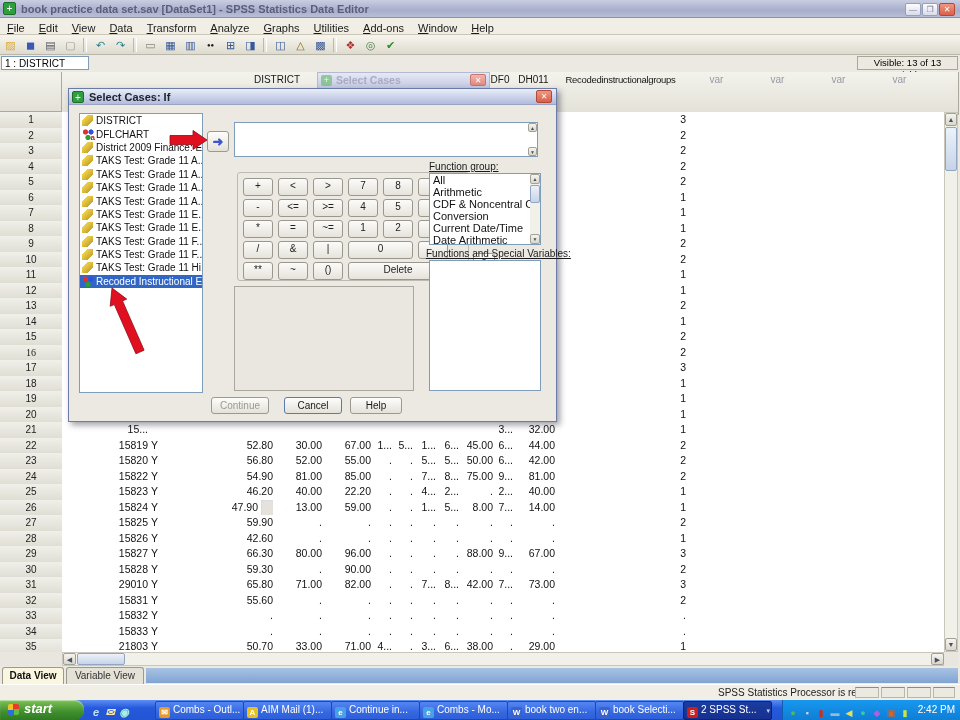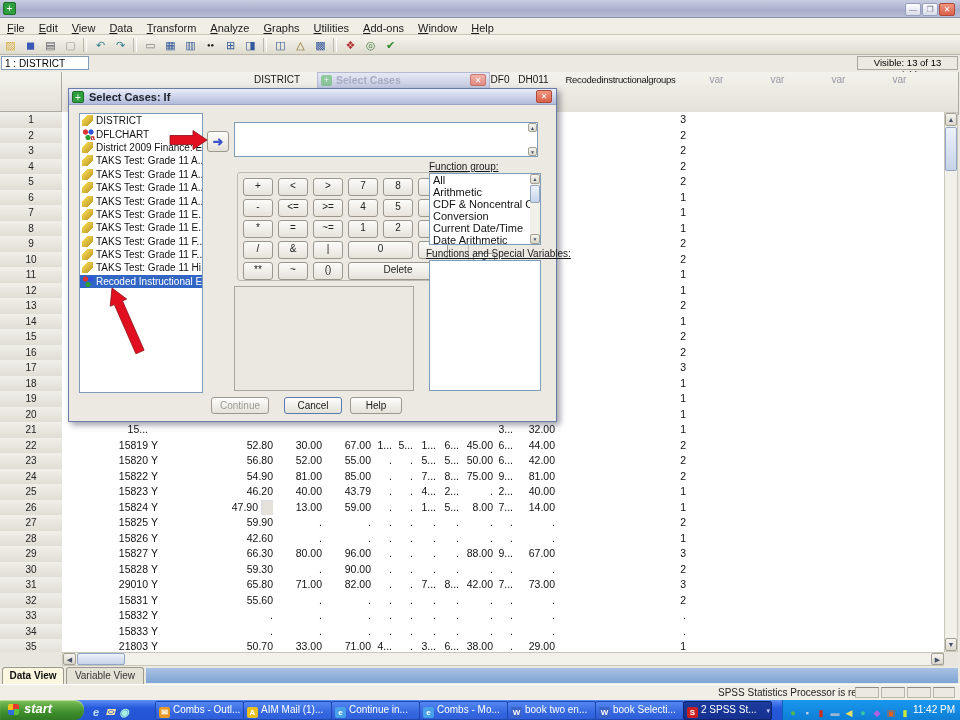--- a/index.html
+++ b/index.html
@@ -81,20 +81,21 @@
   .tray{background:linear-gradient(#1897EE,#0F7ED6);border-left:1px solid #0D5FB0;}
   .trayicon{display:inline-block;width:12px;height:12px;font-size:9px;line-height:12px;
             text-align:center;vertical-align:middle;margin-left:2px;}
   .annot{pointer-events:none;}
 </style>
 </head>
 <body>
 
 <div class="abs titlebar" style="left:0;top:0;width:960px;height:18px;">
   <span class="abs" style="left:3px;top:2px;width:13px;height:13px;background:#2E9E3E;border:1px solid #1E6E2A;border-radius:2px;color:#fff;font-size:10px;line-height:12px;text-align:center;">+</span>
+  <span class="abs titletext" style="left:21px;top:0;">book practice data set.sav [DataSet1] - SPSS Statistics Data Editor</span>
   <span class="abs winbtn" style="left:905px;top:3px;">—</span>
   <span class="abs winbtn" style="left:922px;top:3px;">❐</span>
   <span class="abs winbtn close" style="left:939px;top:3px;">✕</span>
 </div>
 
 <div class="abs menubar" style="left:0;top:18px;width:960px;height:17px;"><span class="menuitem"><u>F</u>ile</span><span class="menuitem"><u>E</u>dit</span><span class="menuitem"><u>V</u>iew</span><span class="menuitem"><u>D</u>ata</span><span class="menuitem"><u>T</u>ransform</span><span class="menuitem"><u>A</u>nalyze</span><span class="menuitem"><u>G</u>raphs</span><span class="menuitem"><u>U</u>tilities</span><span class="menuitem"><u>A</u>dd-ons</span><span class="menuitem"><u>W</u>indow</span><span class="menuitem"><u>H</u>elp</span></div>
 
 <div class="abs toolbar" style="left:0;top:35px;width:960px;height:20px;"><span class="tbicon" style="color: rgb(216, 168, 56);">▨</span><span class="tbicon" style="color: rgb(58, 88, 184);">◼</span><span class="tbicon" style="color: rgb(90, 90, 102);">▤</span><span class="tbicon" style="color: rgb(154, 152, 144);">▢</span><span class="tbsep"></span><span class="tbicon" style="color: rgb(46, 125, 140);">↶</span><span class="tbicon" style="color: rgb(46, 125, 140);">↷</span><span class="tbsep"></span><span class="tbicon" style="color: rgb(138, 136, 128);">▭</span><span class="tbicon" style="color: rgb(53, 88, 154);">▦</span><span class="tbicon" style="color: rgb(53, 88, 154);">▥</span><span class="tbicon" style="color: rgb(26, 26, 26); font-size: 6px;">●●</span><span class="tbicon" style="color: rgb(53, 88, 154);">⊞</span><span class="tbicon" style="color: rgb(53, 88, 154);">◨</span><span class="tbsep"></span><span class="tbicon" style="color: rgb(53, 88, 154);">◫</span><span class="tbicon" style="color: rgb(138, 106, 32);">△</span><span class="tbicon" style="color: rgb(53, 88, 154);">▩</span><span class="tbsep"></span><span class="tbicon" style="color: rgb(176, 48, 48);">❖</span><span class="tbicon" style="color: rgb(58, 122, 58);">◎</span><span class="tbicon" style="color: rgb(46, 139, 46);">✔</span></div>
 
 <div class="abs" style="left:0;top:55px;width:960px;height:17px;background:#ECE9E2;">
@@ -396,21 +397,21 @@
       <div class="cell num" style="position: absolute; left: 436px; top: 257px; width: 23px; height: 15.5px;"></div>
       <div class="cell num" style="position: absolute; left: 459px; top: 257px; width: 34px; height: 15.5px;"></div>
       <div class="cell num" style="position: absolute; left: 493px; top: 257px; width: 20px; height: 15.5px;"></div>
       <div class="cell num" style="position: absolute; left: 513px; top: 257px; width: 42px; height: 15.5px;"></div>
       <div class="cell num" style="position: absolute; left: 555px; top: 257px; width: 131px; height: 15.5px; padding-right: 10px;">2</div>
       <div class="cell" style="position: absolute; left: 686px; top: 257px; width: 61px; height: 15.5px;"></div>
       <div class="cell" style="position: absolute; left: 747px; top: 257px; width: 61px; height: 15.5px;"></div>
       <div class="cell" style="position: absolute; left: 808px; top: 257px; width: 61px; height: 15.5px;"></div>
       <div class="cell" style="position: absolute; left: 869px; top: 257px; width: 61px; height: 15.5px;"></div>
       <div class="cell" style="position: absolute; left: 930px; top: 257px; width: 14px; height: 15.5px;"></div>
-      <div class="rowhdr" style="position: absolute; left: 0px; top: 272.5px; width: 62px; height: 15.5px; line-height: 15.5px;">16</div>
+      <div class="rowhdr" style="position: absolute; left: 0px; top: 272.5px; width: 62px; height: 15.5px; line-height: 15.5px; font-family: Liberation Serif, serif;">16</div>
       <div class="cell num" style="position: absolute; left: 62px; top: 272.5px; width: 86px; height: 15.5px;"></div>
       <div class="cell txt" style="position: absolute; left: 148px; top: 272.5px; width: 89px; height: 15.5px;"></div>
       <div class="cell num" style="position: absolute; left: 237px; top: 272.5px; width: 36px; height: 15.5px;"></div>
       <div class="cell num" style="position: absolute; left: 273px; top: 272.5px; width: 49px; height: 15.5px;"></div>
       <div class="cell num" style="position: absolute; left: 322px; top: 272.5px; width: 49px; height: 15.5px;"></div>
       <div class="cell num" style="position: absolute; left: 371px; top: 272.5px; width: 21px; height: 15.5px;"></div>
       <div class="cell num" style="position: absolute; left: 392px; top: 272.5px; width: 21px; height: 15.5px;"></div>
       <div class="cell num" style="position: absolute; left: 413px; top: 272.5px; width: 23px; height: 15.5px;"></div>
       <div class="cell num" style="position: absolute; left: 436px; top: 272.5px; width: 23px; height: 15.5px;"></div>
       <div class="cell num" style="position: absolute; left: 459px; top: 272.5px; width: 34px; height: 15.5px;"></div>
@@ -572,21 +573,21 @@
       <div class="cell" style="position: absolute; left: 686px; top: 396.5px; width: 61px; height: 15.5px;"></div>
       <div class="cell" style="position: absolute; left: 747px; top: 396.5px; width: 61px; height: 15.5px;"></div>
       <div class="cell" style="position: absolute; left: 808px; top: 396.5px; width: 61px; height: 15.5px;"></div>
       <div class="cell" style="position: absolute; left: 869px; top: 396.5px; width: 61px; height: 15.5px;"></div>
       <div class="cell" style="position: absolute; left: 930px; top: 396.5px; width: 14px; height: 15.5px;"></div>
       <div class="rowhdr" style="position: absolute; left: 0px; top: 412px; width: 62px; height: 15.5px; line-height: 15.5px;">25</div>
       <div class="cell num" style="position: absolute; left: 62px; top: 412px; width: 86px; height: 15.5px;">15823</div>
       <div class="cell txt" style="position: absolute; left: 148px; top: 412px; width: 89px; height: 15.5px;">Y</div>
       <div class="cell num" style="position: absolute; left: 237px; top: 412px; width: 36px; height: 15.5px;">46.20</div>
       <div class="cell num" style="position: absolute; left: 273px; top: 412px; width: 49px; height: 15.5px;">40.00</div>
-      <div class="cell num" style="position: absolute; left: 322px; top: 412px; width: 49px; height: 15.5px;">43.79</div>
+      <div class="cell num" style="position: absolute; left: 322px; top: 412px; width: 49px; height: 15.5px;">22.20</div>
       <div class="cell num" style="position: absolute; left: 371px; top: 412px; width: 21px; height: 15.5px;">.</div>
       <div class="cell num" style="position: absolute; left: 392px; top: 412px; width: 21px; height: 15.5px;">.</div>
       <div class="cell num" style="position: absolute; left: 413px; top: 412px; width: 23px; height: 15.5px;">4...</div>
       <div class="cell num" style="position: absolute; left: 436px; top: 412px; width: 23px; height: 15.5px;">2...</div>
       <div class="cell num" style="position: absolute; left: 459px; top: 412px; width: 34px; height: 15.5px;">.</div>
       <div class="cell num" style="position: absolute; left: 493px; top: 412px; width: 20px; height: 15.5px;">2...</div>
       <div class="cell num" style="position: absolute; left: 513px; top: 412px; width: 42px; height: 15.5px;">40.00</div>
       <div class="cell num" style="position: absolute; left: 555px; top: 412px; width: 131px; height: 15.5px; padding-right: 10px;">1</div>
       <div class="cell" style="position: absolute; left: 686px; top: 412px; width: 61px; height: 15.5px;"></div>
       <div class="cell" style="position: absolute; left: 747px; top: 412px; width: 61px; height: 15.5px;"></div>
@@ -961,15 +962,15 @@
       <div class="taskbtn" style="position: absolute; left: 0px; top: 0px; width: 84px; height: 17px;"><span class="chip" style="background: rgb(232, 154, 40);">✉</span><span>Combs - Outl...</span></div>
       <div class="taskbtn" style="position: absolute; left: 88px; top: 0px; width: 84px; height: 17px;"><span class="chip" style="background: rgb(232, 192, 32);">A</span><span>AIM Mail (1)...</span></div>
       <div class="taskbtn" style="position: absolute; left: 176px; top: 0px; width: 84px; height: 17px;"><span class="chip" style="background: rgb(72, 160, 232);">e</span><span>Continue in...</span></div>
       <div class="taskbtn" style="position: absolute; left: 264px; top: 0px; width: 84px; height: 17px;"><span class="chip" style="background: rgb(72, 160, 232);">e</span><span>Combs - Mo...</span></div>
       <div class="taskbtn" style="position: absolute; left: 352px; top: 0px; width: 84px; height: 17px;"><span class="chip" style="background: rgb(58, 98, 200);">W</span><span>book two en...</span></div>
       <div class="taskbtn" style="position: absolute; left: 440px; top: 0px; width: 84px; height: 17px;"><span class="chip" style="background: rgb(58, 98, 200);">W</span><span>book Selecti...</span></div>
       <div class="taskbtn active" style="position: absolute; left: 528px; top: 0px; width: 84px; height: 17px;"><span class="chip" style="background: rgb(200, 32, 32);">S</span><span>2 SPSS St...</span><span style="position: absolute; right: 1px; top: 1px; font-size: 7px; color: rgb(188, 208, 248);">▾</span></div>
     </div>
   <div class="abs tray" style="left:782px;top:0;width:178px;height:20px;">
     <span id="trayicons" style="position:absolute;left:2px;top:3px;"><span class="trayicon" style="color: rgb(88, 184, 73);">●</span><span class="trayicon" style="color: rgb(216, 216, 224);">▪</span><span class="trayicon" style="color: rgb(212, 43, 30);">▮</span><span class="trayicon" style="color: rgb(154, 184, 216);">▬</span><span class="trayicon" style="color: rgb(232, 224, 96);">◀</span><span class="trayicon" style="color: rgb(58, 200, 160);">●</span><span class="trayicon" style="color: rgb(176, 96, 224);">◆</span><span class="trayicon" style="color: rgb(224, 96, 32);">▣</span><span class="trayicon" style="color: rgb(200, 232, 64);">▮</span></span>
-    <span class="abs" style="right:5px;top:4px;font-size:10px;color:#fff;">11:42 PM</span>
+    <span class="abs" style="right:5px;top:4px;font-size:10px;color:#fff;">2:42 PM</span>
   </div>
 </div>
 
 </body></html>

